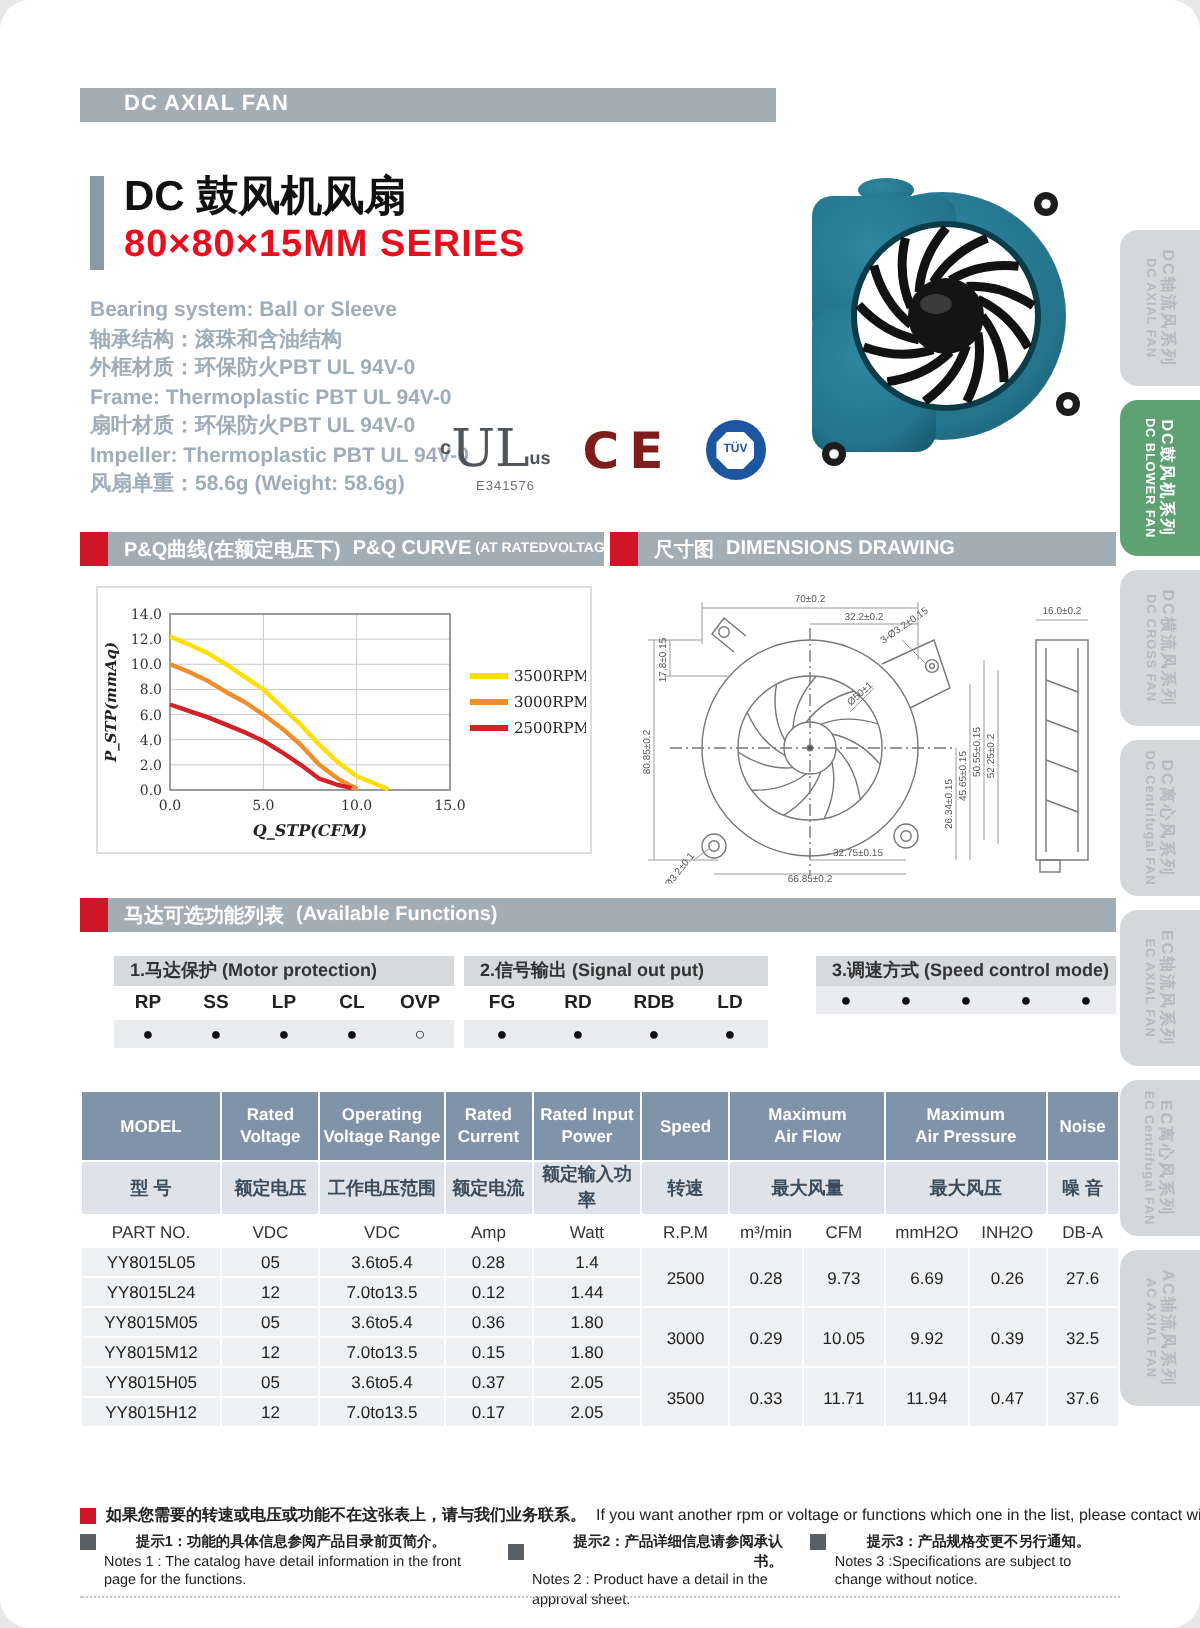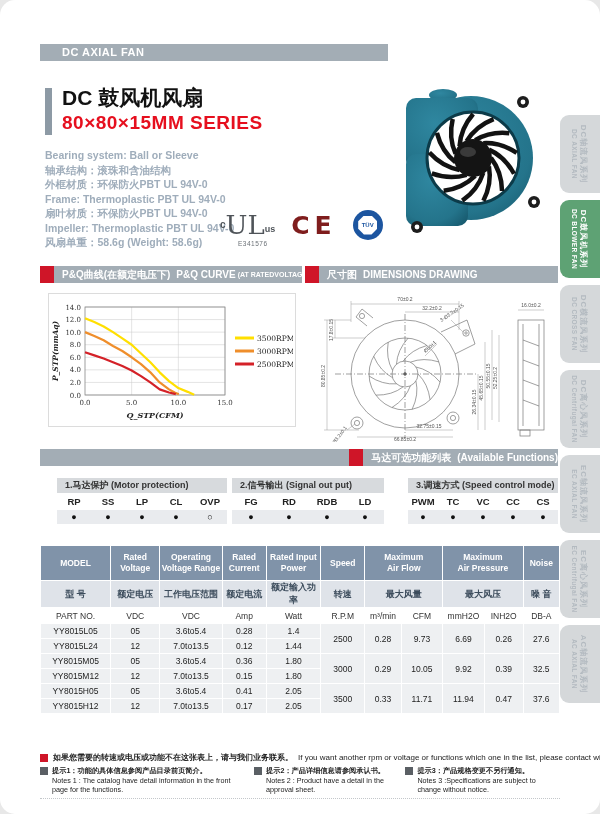--- a/index.html
+++ b/index.html
@@ -62,21 +62,21 @@
   .spec-table tbody td{background:#eef0f2;font-size:8.5px;height:14px;color:#222;}
   
   .contact-line{position:absolute;left:40px;top:752px;font-size:8px;display:flex;align-items:center;gap:5px;white-space:nowrap;}
   .sq{display:inline-block;width:8px;height:8px;flex:none;}
   .sq.red{background:#cf1528;}
   .sq.gray{background:#5a5f64;}
   .contact-cn{font-weight:bold;color:#222;}
   .contact-en{color:#222;}
   .notes-row{position:absolute;left:40px;top:766px;width:520px;display:flex;gap:14px;}
   .note{font-size:7.2px;color:#222;line-height:9.5px;}
-  .note .n-head{display:flex;gap:4px;align-items:center;font-weight:bold;text-align:right;}
+  .note .n-head{display:flex;gap:20px;align-items:center;font-weight:bold;text-align:right;}
   .note .n-en{margin-left:12px;}
   .dotline{position:absolute;left:40px;top:798px;width:520px;border-top:1px dotted #c3c7ca;}
 </style>
 </head>
 <body>
 
 <div class="page">
 
   <div class="topbar">DC AXIAL FAN</div>
 
@@ -315,21 +315,21 @@
         <text class="dim-t" x="171" y="112" text-anchor="middle" transform="rotate(-90 171 112)">26.34±0.15</text>
         <text class="dim-t" x="126" y="58" text-anchor="middle" transform="rotate(-42 126 58)">Ø50±1</text>
         <text class="dim-t" x="124" y="138" text-anchor="middle">32.75±0.15</text>
         <text class="dim-t" x="100" y="151" text-anchor="middle">66.85±0.2</text>
         <text class="dim-t" x="36" y="146" text-anchor="middle" transform="rotate(-52 36 146)">Ø3.2±0.1</text>
         <text class="dim-t" x="226" y="17" text-anchor="middle">16.0±0.2</text>
       </g>
     </svg>
   </div>
 
-  <div class="sec-bar" style="left:40px;top:449px;width:518px;justify-content:flex-end;">
+  <div class="sec-bar" style="left:40px;top:449px;width:518px;">
     <div class="sec-red"></div>
     <span class="sec-cn">马达可选功能列表</span>
     <span class="sec-en">(Available Functions)</span>
   </div>
 
   <div id="fn-groups">
       <div class="fn-group" style="left: 57px; width: 170px;">
         <div class="fn-title">1.马达保护 (Motor protection)</div>
         <div class="fn-labels">
           <span>RP</span>
@@ -356,27 +356,20 @@
         </div>
         <div class="fn-dots">
           <span>●</span>
           <span>●</span>
           <span>●</span>
           <span>●</span>
         </div>
       </div>
       <div class="fn-group" style="left: 408px; width: 150px;">
         <div class="fn-title">3.调速方式 (Speed control mode)</div>
-        <div class="fn-labels">
-          <span>PWM</span>
-          <span>TC</span>
-          <span>VC</span>
-          <span>CC</span>
-          <span>CS</span>
-        </div>
         <div class="fn-dots">
           <span>●</span>
           <span>●</span>
           <span>●</span>
           <span>●</span>
           <span>●</span>
         </div>
       </div>
     </div>
 
@@ -475,21 +468,21 @@
           <td>YY8015M12</td>
           <td>12</td>
           <td>7.0to13.5</td>
           <td>0.15</td>
           <td>1.80</td>
         </tr>
         <tr>
           <td>YY8015H05</td>
           <td>05</td>
           <td>3.6to5.4</td>
-          <td>0.41</td>
+          <td>0.37</td>
           <td>2.05</td>
           <td rowspan="2">3500</td>
           <td rowspan="2">0.33</td>
           <td rowspan="2">11.71</td>
           <td rowspan="2">11.94</td>
           <td rowspan="2">0.47</td>
           <td rowspan="2">37.6</td>
         </tr>
         <tr>
           <td>YY8015H12</td>

